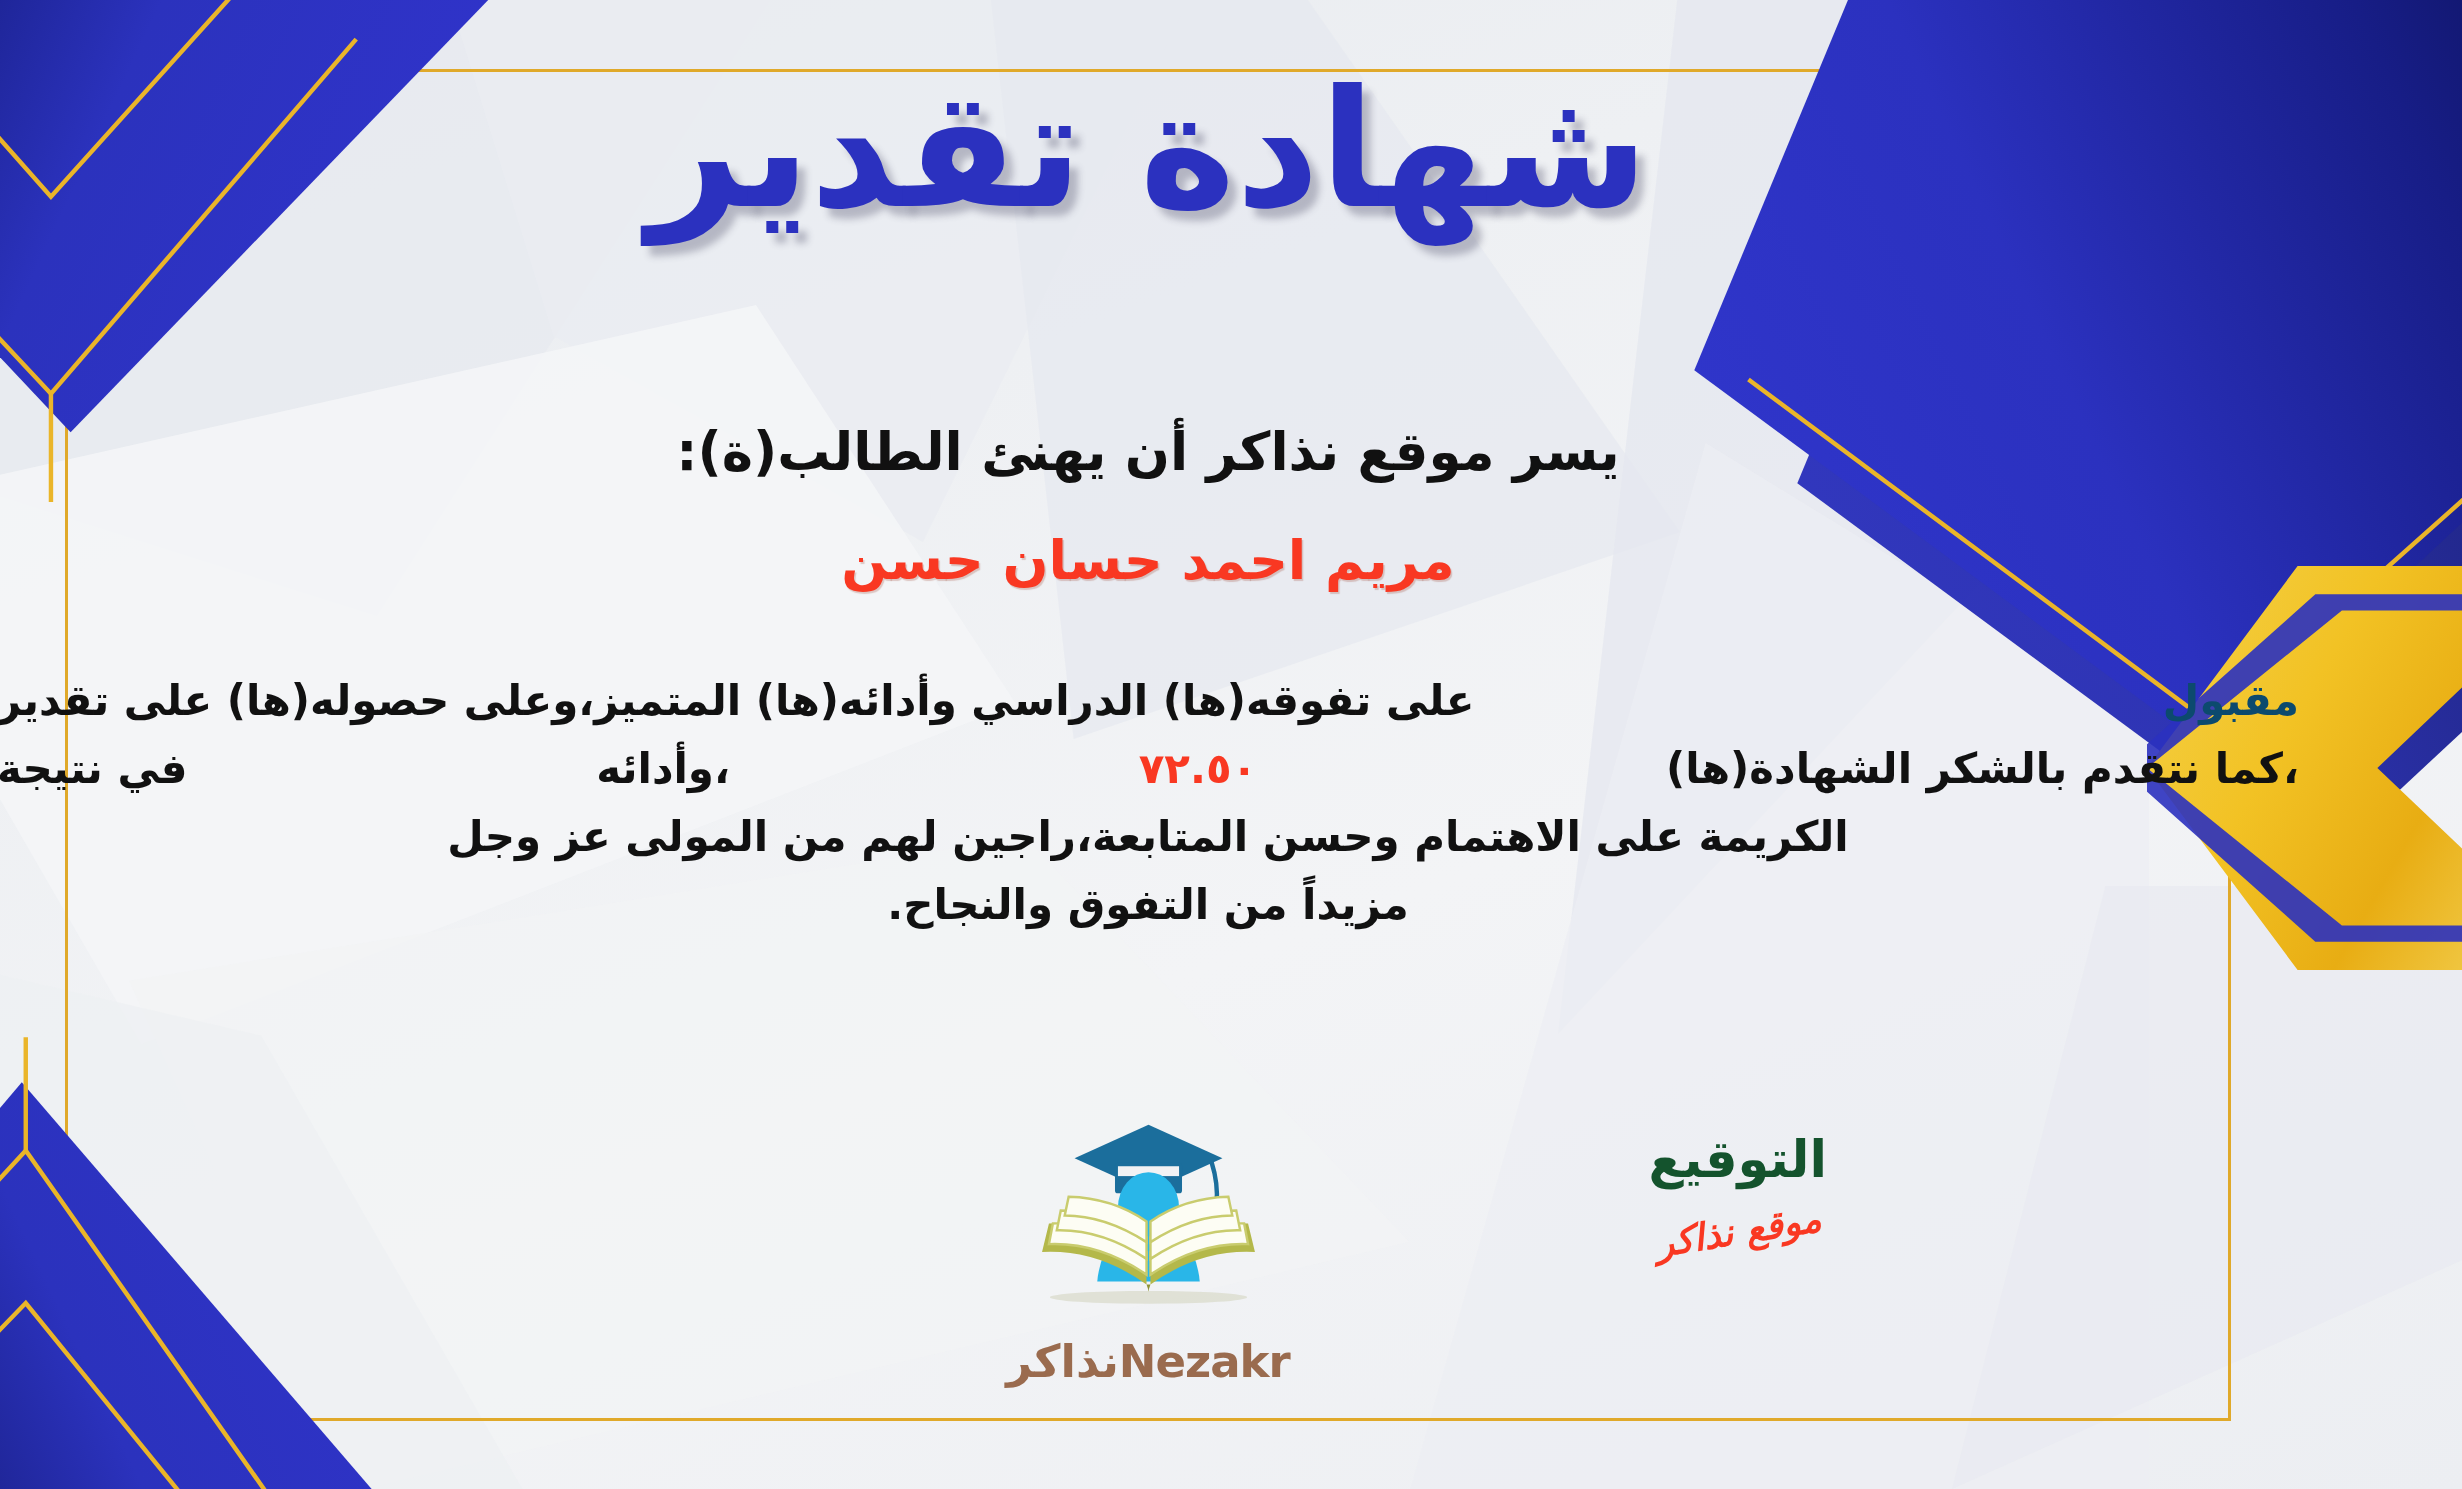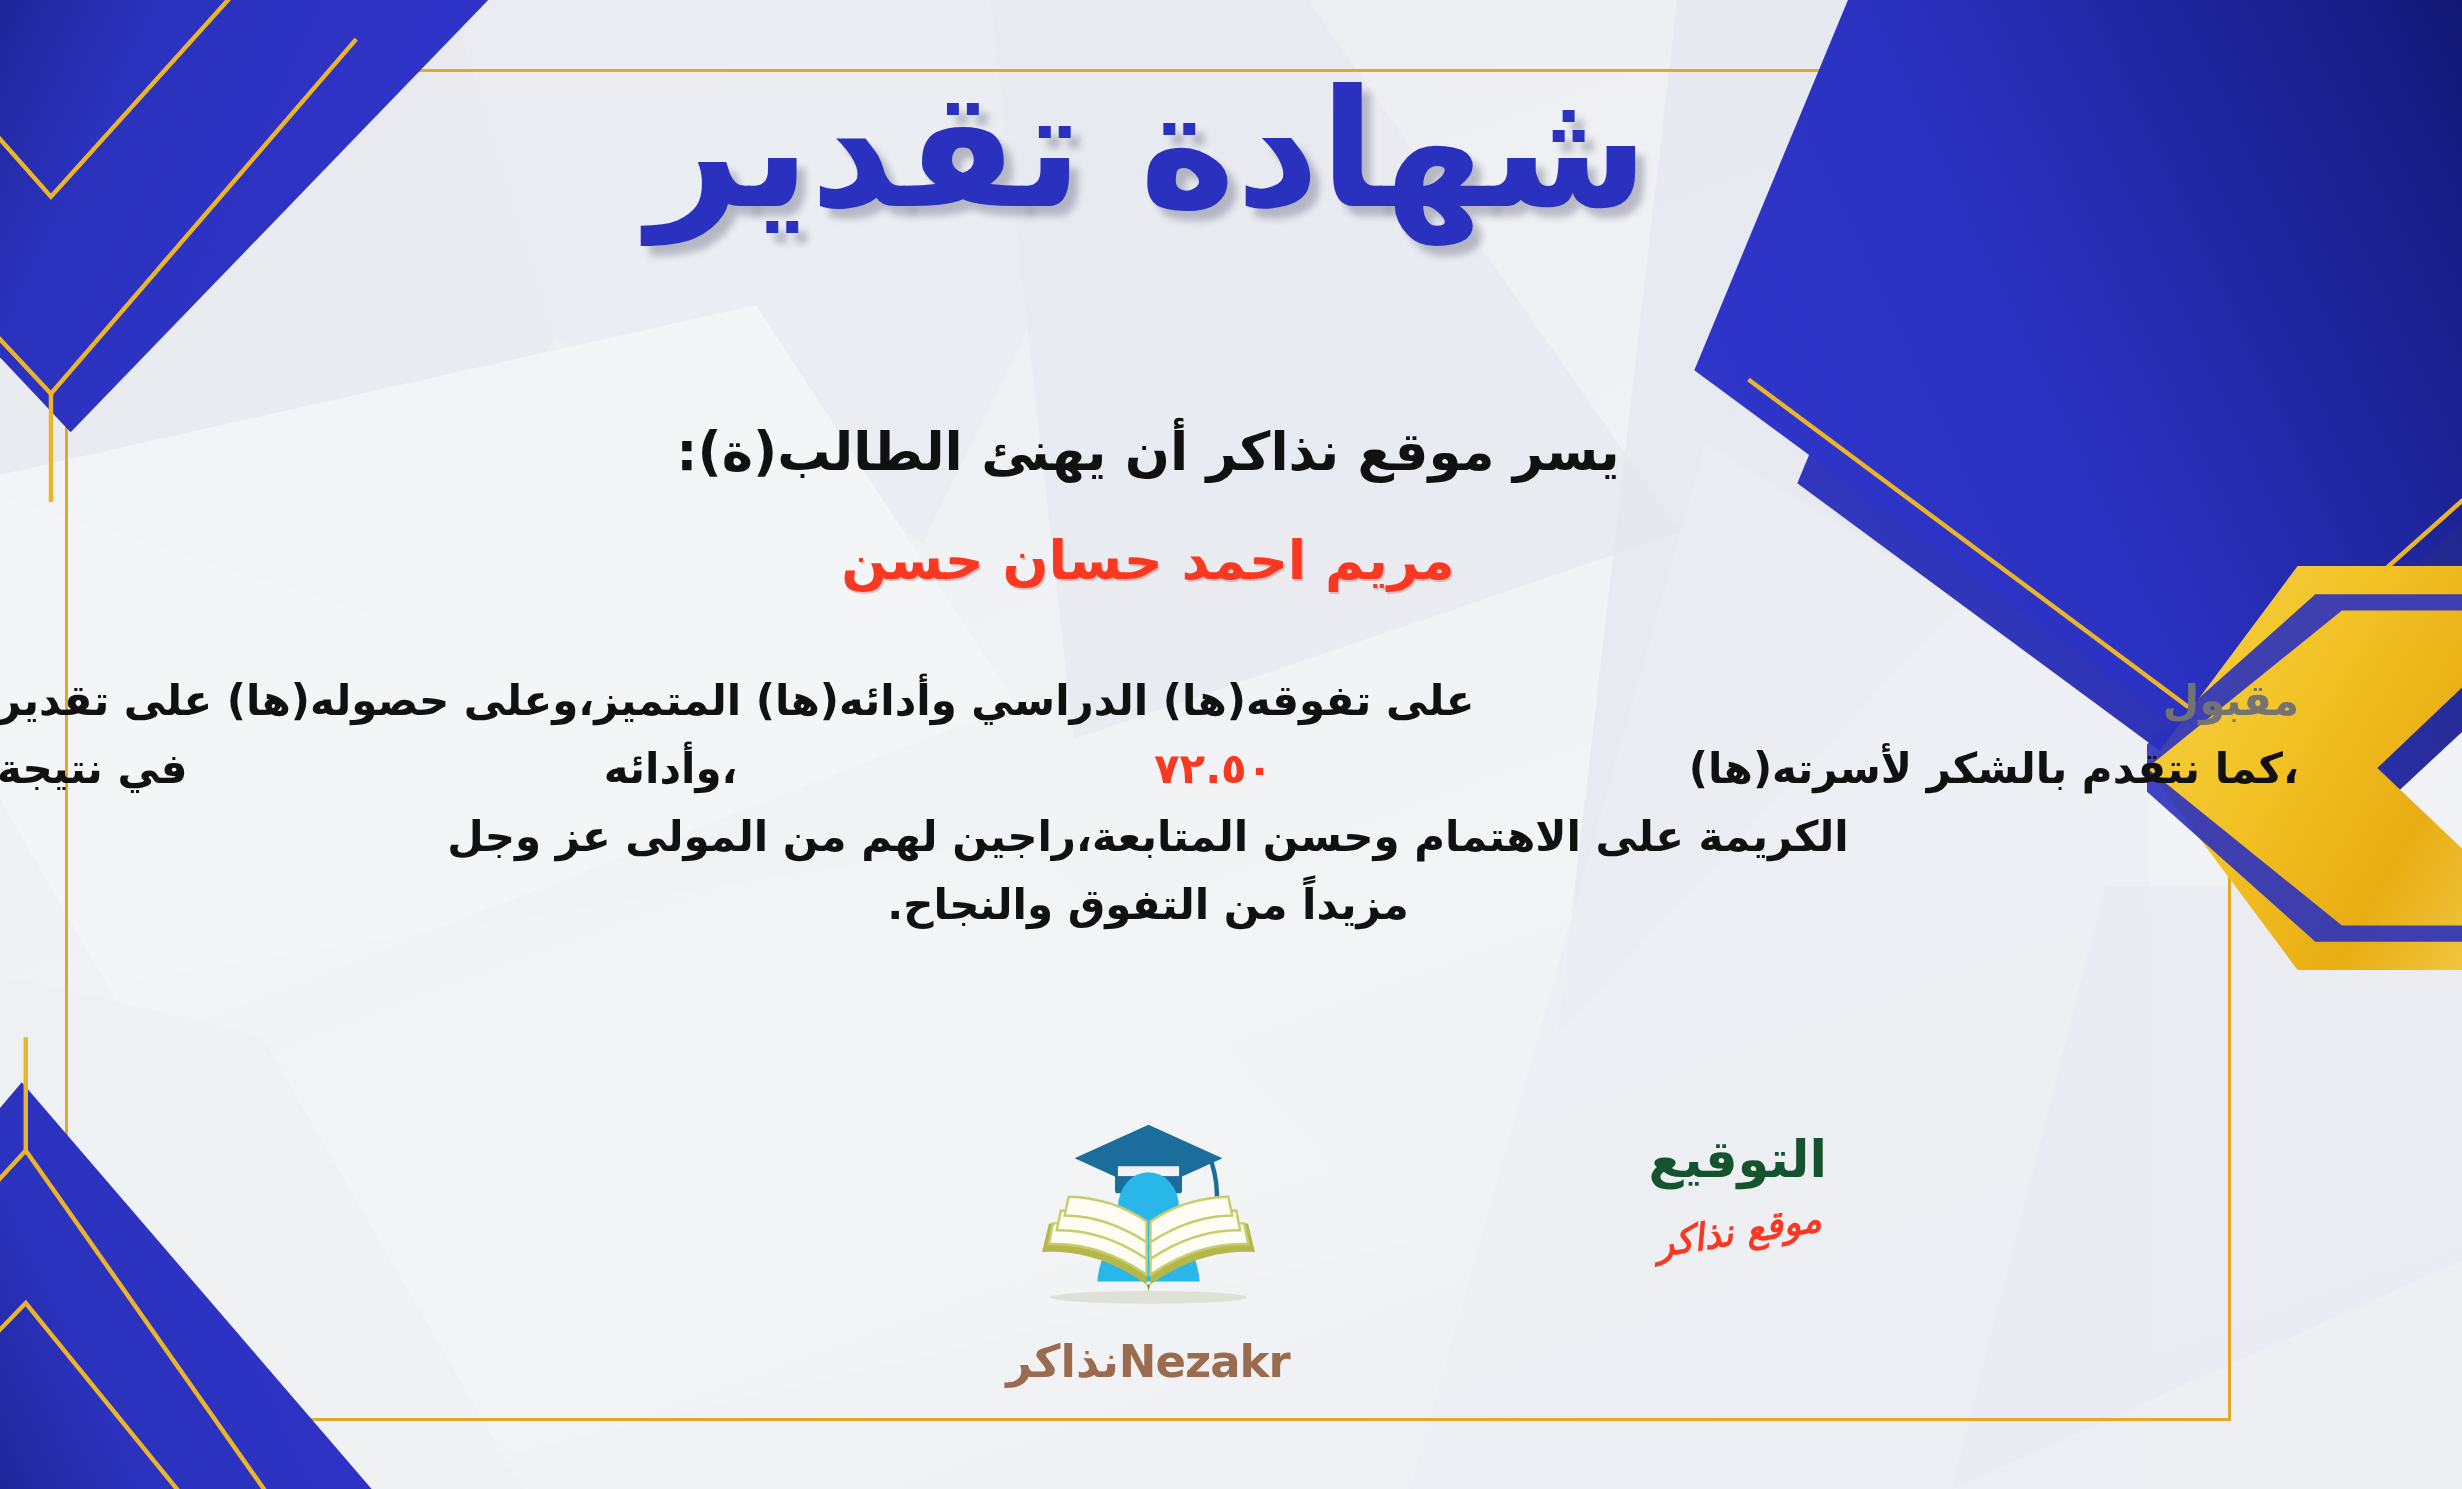--- a/index.html
+++ b/index.html
@@ -126,21 +126,21 @@
     left:163px;right:163px;
     direction:rtl;
     text-align:center;
     font-size:42px;
     line-height:1.62;
     color:#111111;
     font-weight:600;
   }
   .body-line{white-space:nowrap;}
   .body-line.just{display:flex;justify-content:space-between;align-items:baseline;}
-  .hl{color:#737373;font-weight:700;}
+  .hl{color:#0c4a6e;font-weight:700;}
   .num{color:#f93822;font-weight:700;}
 
   .sig-block{position:absolute;right:635px;top:1130px;text-align:center;direction:rtl;}
   .sig-label{font-size:51px;font-weight:700;color:#14532d;}
   .sig-mark{
     margin-top:19.7px;
     font-family:"DejaVu Serif","Liberation Serif",serif;
     font-style:italic;font-weight:700;
     font-size:37px;color:#f93822;
     transform:rotate(-9deg);
@@ -223,21 +223,21 @@
     <div class="student-name">مريم احمد حسان حسن</div>
 
     <div class="body-block">
 
       <div class="body-line just">
         <span class="hl">مقبول</span>
         <span>على تفوقه(ها) الدراسي وأدائه(ها) المتميز،وعلى حصوله(ها) على تقدير</span>
       </div>
 
       <div class="body-line just">
-        <span>،كما نتقدم بالشكر لأسرته(ها)</span>
+        <span>،كما نتقدم بالشكر الشهادة(ها)</span>
         <span class="num">٧٢.٥٠</span>
         <span>،وأدائه</span>
         <span>في نتيجة</span>
       </div>
 
       <div class="body-line">الكريمة على الاهتمام وحسن المتابعة،راجين لهم من المولى عز وجل</div>
 
       <div class="body-line">مزيداً من التفوق والنجاح.</div>
     </div>
 

